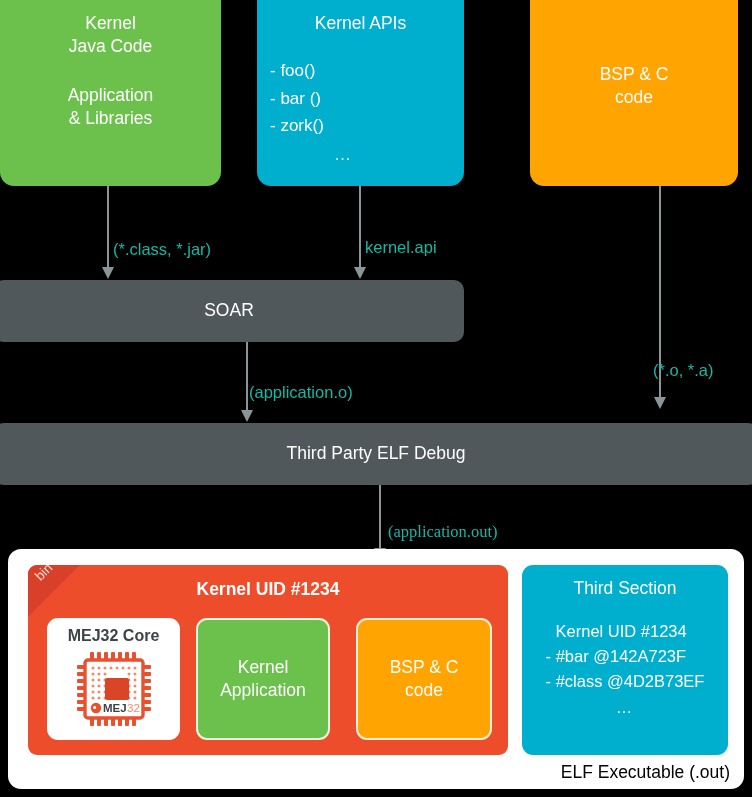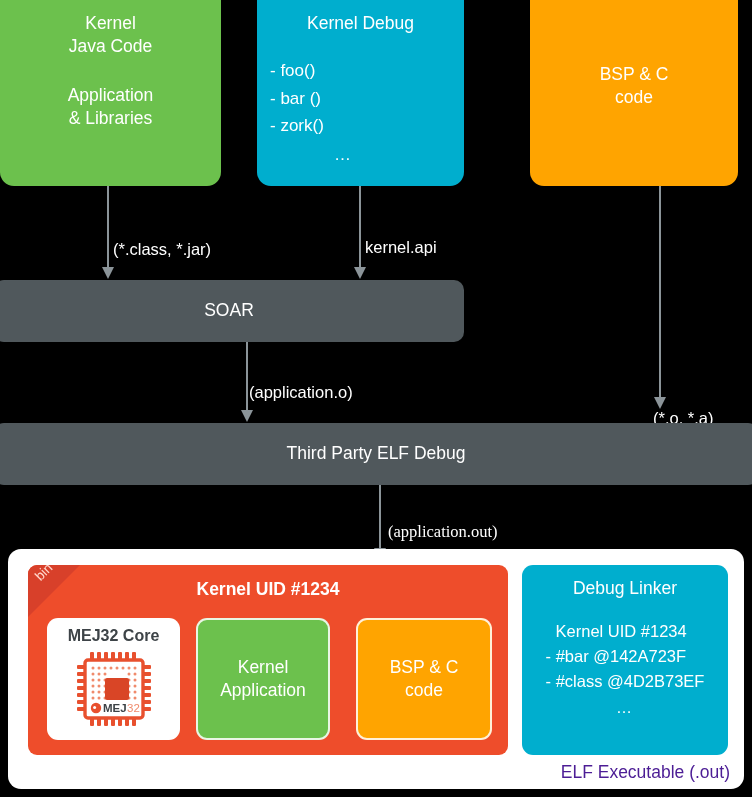--- a/index.html
+++ b/index.html
@@ -96,41 +96,41 @@
     border-top: 12px solid #8b9499;
   }
   #arrow-java-soar   { left: 107px; top: 186px;  height: 82px; }
   #arrow-api-soar    { left: 359px; top: 186px;  height: 82px; }
   #arrow-soar-linker { left: 246px; top: 342px;  height: 69px; }
   #arrow-bsp-linker  { left: 659px; top: 186px;  height: 212px; }
   #arrow-linker-out  { left: 379px; top: 485px;  height: 64px; }
 
   .arrow-label {
     position: absolute;
-    color: #ffffff;
+    color: #14b8a6;
     font-size: 16.5px;
     white-space: nowrap;
   }
   #lbl-class-jar   { left: 113px; top: 240px; }
   #lbl-kernel-api  { left: 365px; top: 238px; }
   #lbl-microejapp  { left: 249px; top: 383px; }
-  #lbl-obj-archive { left: 653px; top: 361px; margin-top: 48px; }
+  #lbl-obj-archive { left: 653px; top: 361px; }
   #lbl-app-out     { left: 388px; top: 522px; font-family: Liberation Serif, serif; }
 
   
   #elf-container {
     position: absolute;
     left: 8px; top: 549px; width: 736px; height: 240px;
     background: #ffffff;
     border-radius: 13px;
   }
   #elf-caption {
     position: absolute;
     right: 14px; bottom: 6px;
-    color: #4c1d95;
+    color: #000000;
     font-size: 17.5px;
   }
 
   
   #kernel-uid-block {
     position: absolute;
     left: 20px; top: 16px; width: 480px; height: 190px;
     background: #ee4d2b;
     border-radius: 9px;
     overflow: hidden;
@@ -237,21 +237,21 @@
 
   <div class="box green" id="box-kernel-java">
     <div>Kernel</div>
     <div>Java Code</div>
     <div class="gap"></div>
     <div>Application</div>
     <div>&amp; Libraries</div>
   </div>
 
   <div class="box cyan" id="box-kernel-apis">
-    <div>Kernel Debug</div>
+    <div>Kernel APIs</div>
     <div class="api-list">
       <div>- foo()</div>
       <div>- bar ()</div>
       <div>- zork()</div>
     </div>
     <div class="dots">…</div>
   </div>
 
   <div class="box orange" id="box-bsp-top">
     <div>BSP &amp; C</div>
@@ -381,21 +381,21 @@
         <div>Application</div>
       </div>
 
       <div class="inner-card" id="card-bsp-c">
         <div>BSP &amp; C</div>
         <div>code</div>
       </div>
     </div>
 
     <div id="debug-section">
-      <div id="debug-title">Debug Linker</div>
+      <div id="debug-title">Third Section</div>
       <div id="debug-list">
         <div id="debug-uid">Kernel UID  #1234</div>
         <div>- #bar  @142A723F</div>
         <div>- #class @4D2B73EF</div>
         <div id="debug-dots">…</div>
       </div>
     </div>
 
     <div id="elf-caption">ELF Executable (.out)</div>
   </div>

